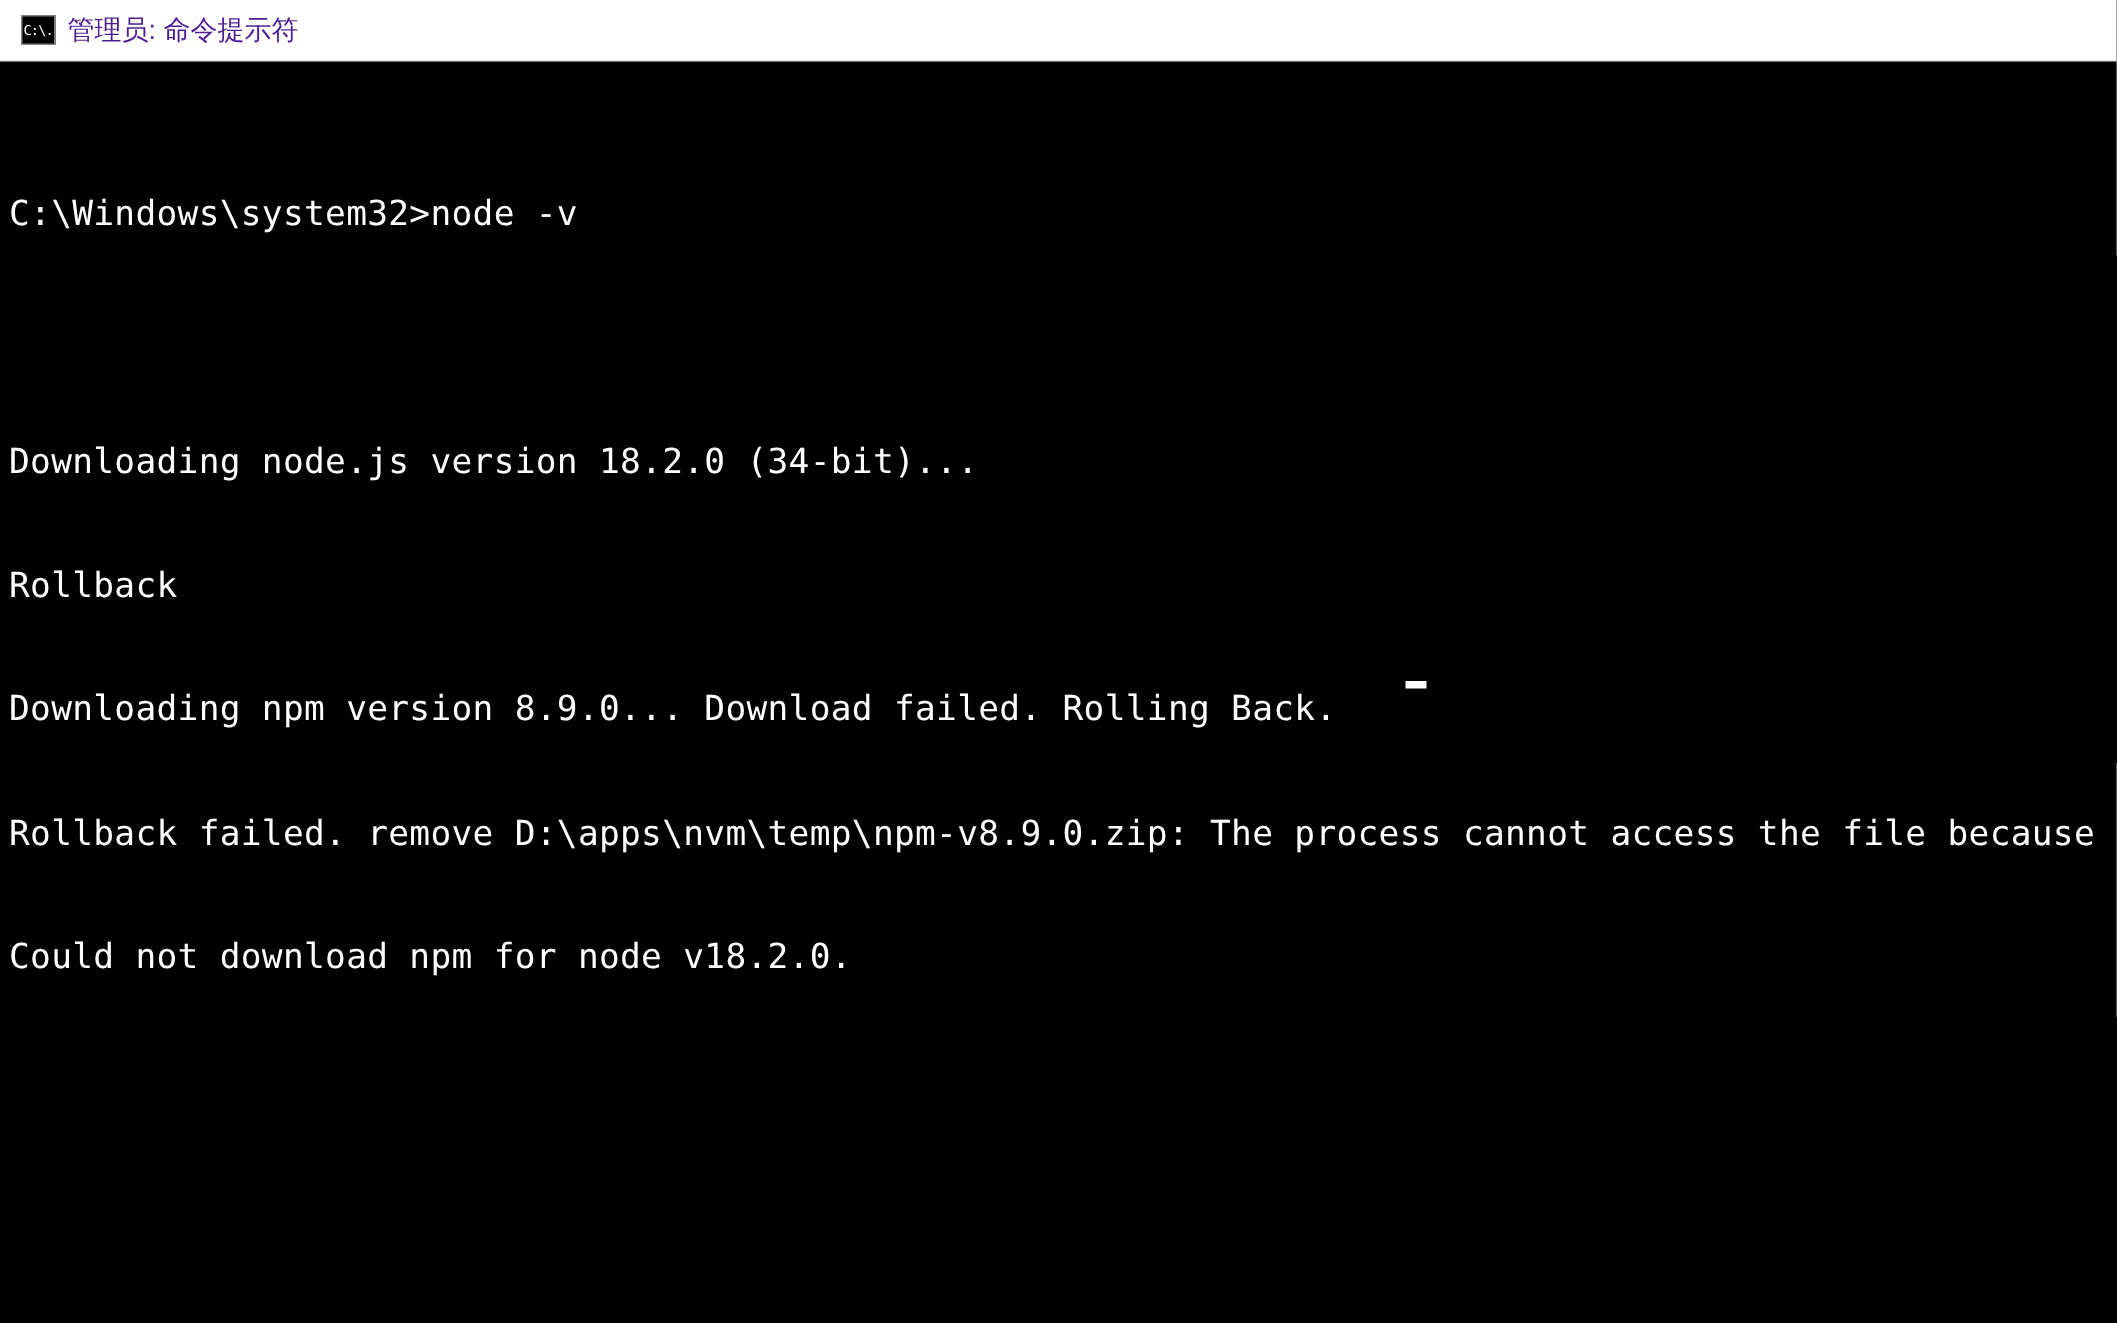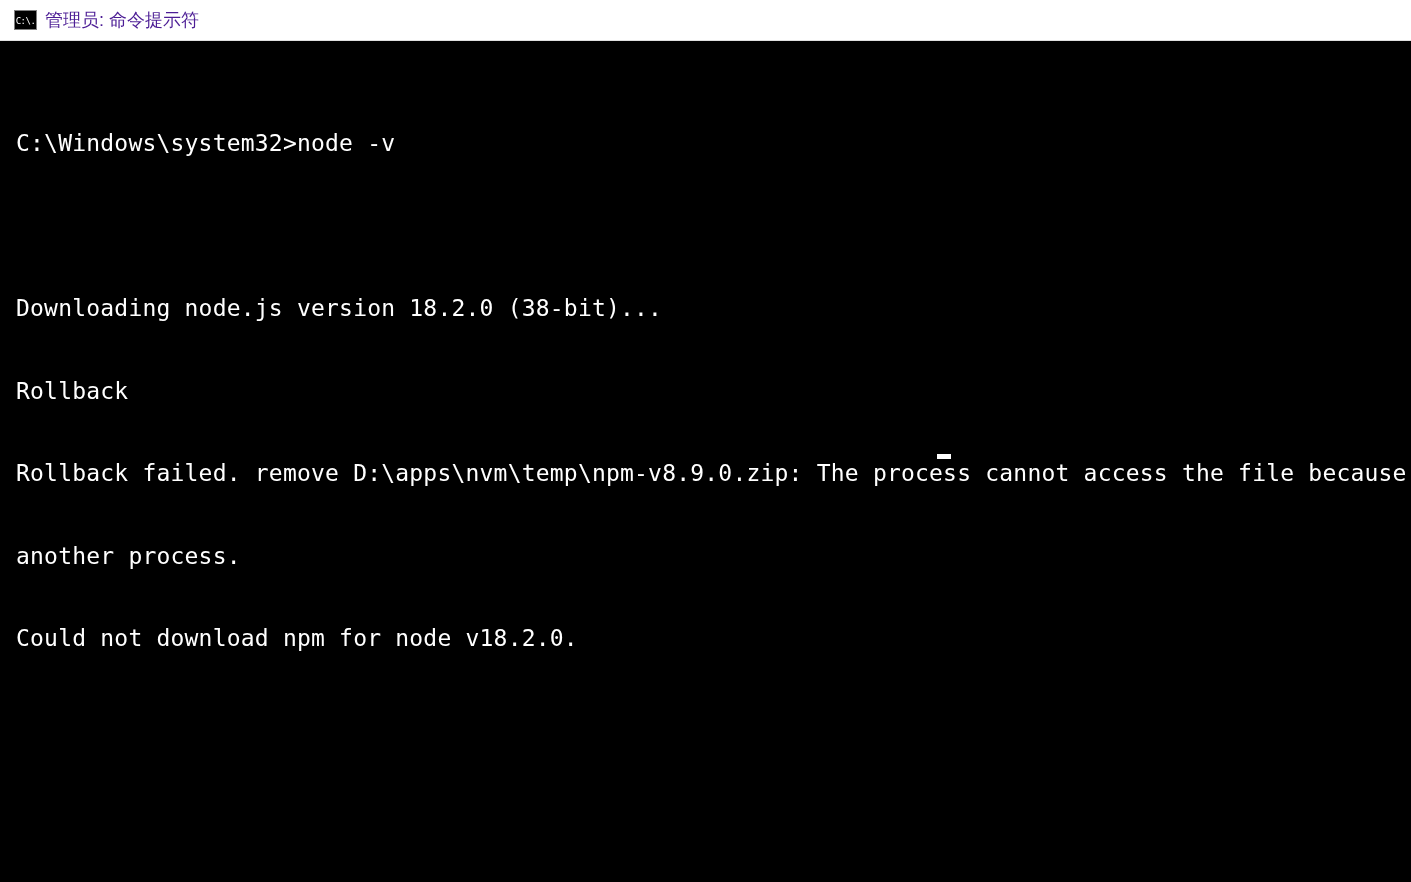--- a/index.html
+++ b/index.html
@@ -42,21 +42,21 @@
       color: #4c1d95;
       font-weight: 400;
     }
     .terminal {
       width: 100%;
       height: calc(100% - 41px);
       background: #000000;
       color: #ffffff;
       font-family: "NSimSun", "SimSun", "Consolas", monospace;
       font-size: 23px;
-      padding: 34px 0 0 16px;
+      padding: 34px 0 0 6px;
       line-height: 27.5px;
       white-space: pre;
       overflow: hidden;
       position: relative;
       letter-spacing: 0.2px;
     }
     .terminal-line {
       display: block;
       min-height: 27.5px;
     }
@@ -74,23 +74,23 @@
 <body>
 
 <div class="titlebar">
   <div class="titlebar-icon">C:\.</div>
   <div class="titlebar-text">管理员: 命令提示符</div>
 </div>
 
 <div class="terminal">
   <span class="terminal-line">C:\Windows\system32&gt;node -v</span>
   <span class="terminal-line"></span>
-  <span class="terminal-line">Downloading node.js version 18.2.0 (38-bit)...</span>
+  <span class="terminal-line">Downloading node.js version 18.2.0 (34-bit)...</span>
   <span class="terminal-line">Rollback</span>
+  <span class="terminal-line">Downloading npm version 8.9.0... Download failed. Rolling Back.</span>
   <span class="terminal-line">Rollback failed. remove D:\apps\nvm\temp\npm-v8.9.0.zip: The process cannot access the file because i</span>
-  <span class="terminal-line">another process.</span>
   <span class="terminal-line">Could not download npm for node v18.2.0.</span>
   
   
   
   
   <span class="cursor"></span>
 </div>
 
 </body></html>

